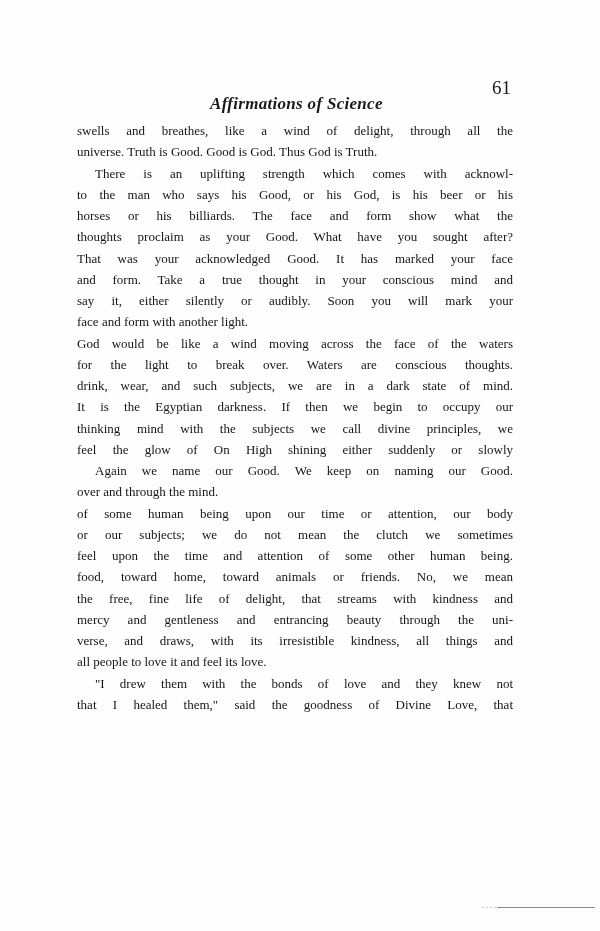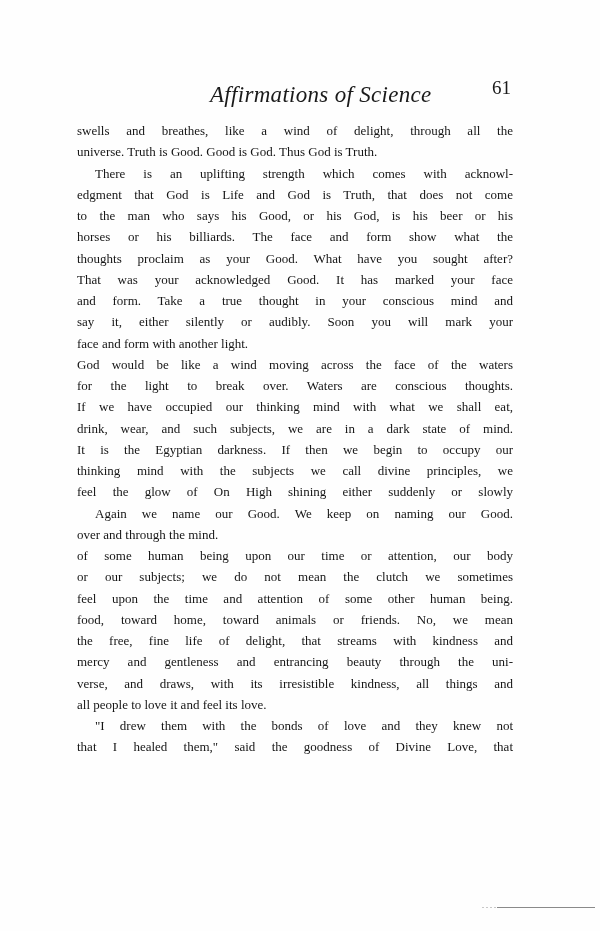--- a/index.html
+++ b/index.html
@@ -3,21 +3,21 @@
 <meta charset="utf-8">
 <style>
   html, body { margin: 0; padding: 0; background: #ffffff; }
   body { width: 600px; height: 931px; position: relative; overflow: hidden; }
   .page { position: absolute; left: 0; top: 0; width: 600px; height: 931px; background: #fefefe; }
   .running-head {
     position: absolute; left: 77px; width: 436px; top: 78px; height: 24px;
     font-family: "Liberation Serif", "DejaVu Serif", serif; color: #1a1a1a;
   }
   .running-title {
-    position: absolute; left: 133px; top: 4px; font-style: italic; font-size: 23px; letter-spacing: 0.3px;
+    position: absolute; left: 133px; top: 16px; font-style: italic; font-size: 17px; letter-spacing: 0.3px; font-weight: bold;
   }
   .page-number {
     position: absolute; right: 2px; top: -1px; font-size: 19px; margin-left: 16px;
   }
   .body-text {
     position: absolute; left: 77px; top: 120px; width: 436px;
     font-family: "Liberation Serif", "DejaVu Serif", serif;
     font-size: 13px; line-height: 21.25px; color: #151515;
   }
   .line { display: block; white-space: nowrap; text-align: justify; text-align-last: justify; height: 21.25px; }
@@ -37,31 +37,29 @@
 <div class="page">
   <div class="running-head">
     <span class="running-title">Affirmations of Science</span>
     <span class="page-number">61</span>
   </div>
 
   <div class="body-text" id="body-text">
       <span class="line">swells and breathes, like a wind of delight, through all the</span>
       <span class="line last">universe. Truth is Good. Good is God. Thus God is Truth.</span>
       <span class="line indent">There is an uplifting strength which comes with acknowl-</span>
-      <span class="line">edgment that God is Life and God is Truth, that does not come</span>
       <span class="line">to the man who says his Good, or his God, is his beer or his</span>
       <span class="line">horses or his billiards. The face and form show what the</span>
       <span class="line">thoughts proclaim as your Good. What have you sought after?</span>
       <span class="line">That was your acknowledged Good. It has marked your face</span>
       <span class="line">and form. Take a true thought in your conscious mind and</span>
       <span class="line">say it, either silently or audibly. Soon you will mark your</span>
       <span class="line last">face and form with another light.</span>
       <span class="line">God would be like a wind moving across the face of the waters</span>
       <span class="line">for the light to break over. Waters are conscious thoughts.</span>
-      <span class="line">If we have occupied our thinking mind with what we shall eat,</span>
       <span class="line">drink, wear, and such subjects, we are in a dark state of mind.</span>
       <span class="line">It is the Egyptian darkness. If then we begin to occupy our</span>
       <span class="line">thinking mind with the subjects we call divine principles, we</span>
       <span class="line">feel the glow of On High shining either suddenly or slowly</span>
       <span class="line indent">Again we name our Good. We keep on naming our Good.</span>
       <span class="line last">over and through the mind.</span>
       <span class="line">of some human being upon our time or attention, our body</span>
       <span class="line">or our subjects; we do not mean the clutch we sometimes</span>
       <span class="line">feel upon the time and attention of some other human being.</span>
       <span class="line">food, toward home, toward animals or friends. No, we mean</span>

